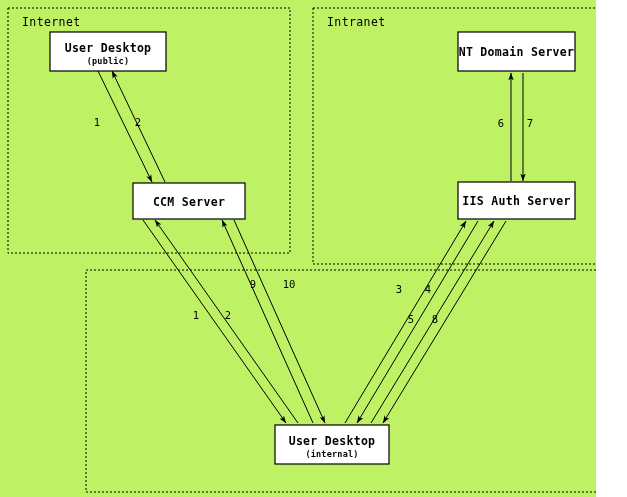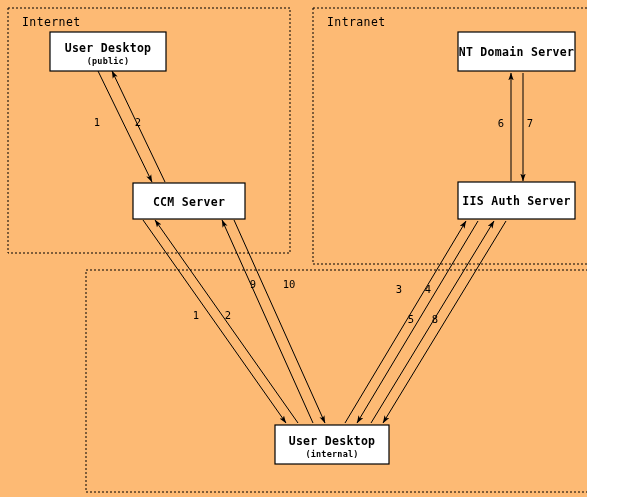--- a/index.html
+++ b/index.html
@@ -2,26 +2,25 @@
 <html><head>
 <meta charset="utf-8">
 <style>
   html, body {
     margin: 0;
     padding: 0;
     background: #ffffff;
   }
   #diagram-root {
     position: relative;
-    width: 539px;
+    width: 596px;
     height: 497px;
-    background: #fdba74;
+    background: #bef264;
     font-family: "DejaVu Sans Mono", "Liberation Mono", monospace;
     overflow: hidden;
-    padding-left: 48px;
   }
   svg#diagram-svg {
     position: absolute;
     top: 0;
     left: 0;
     width: 627px;
     height: 497px;
     display: block;
   }
   .zone-rect {

